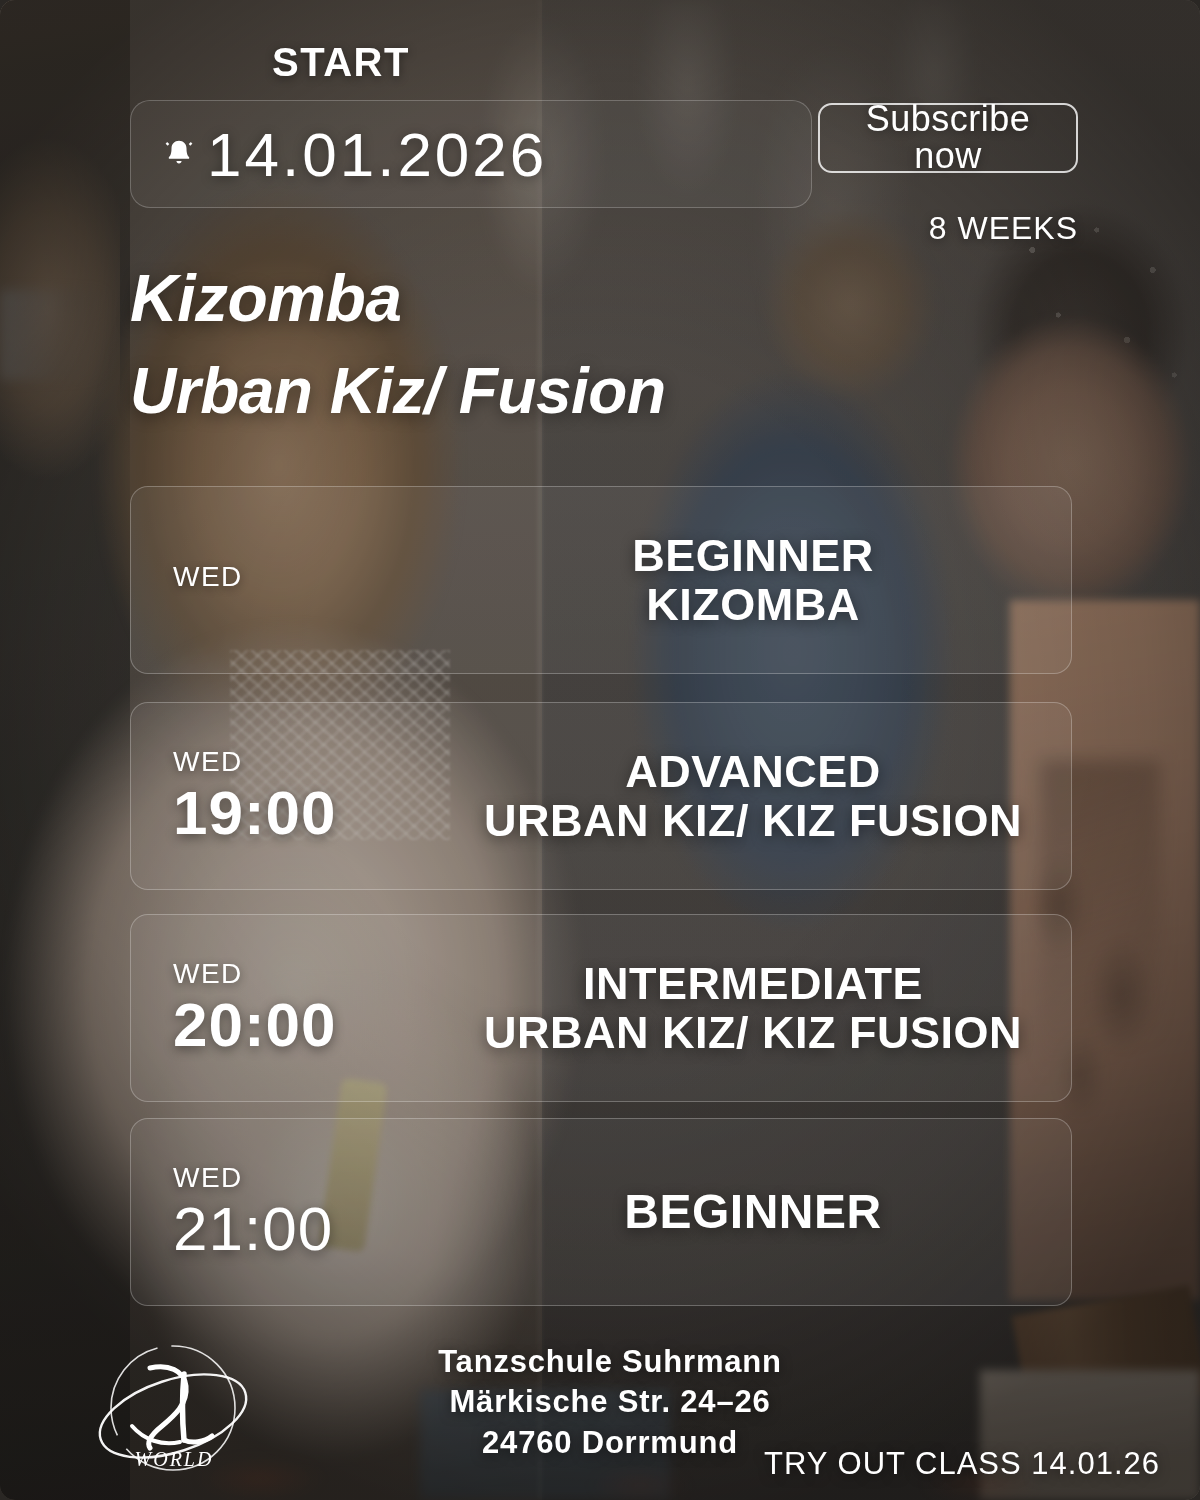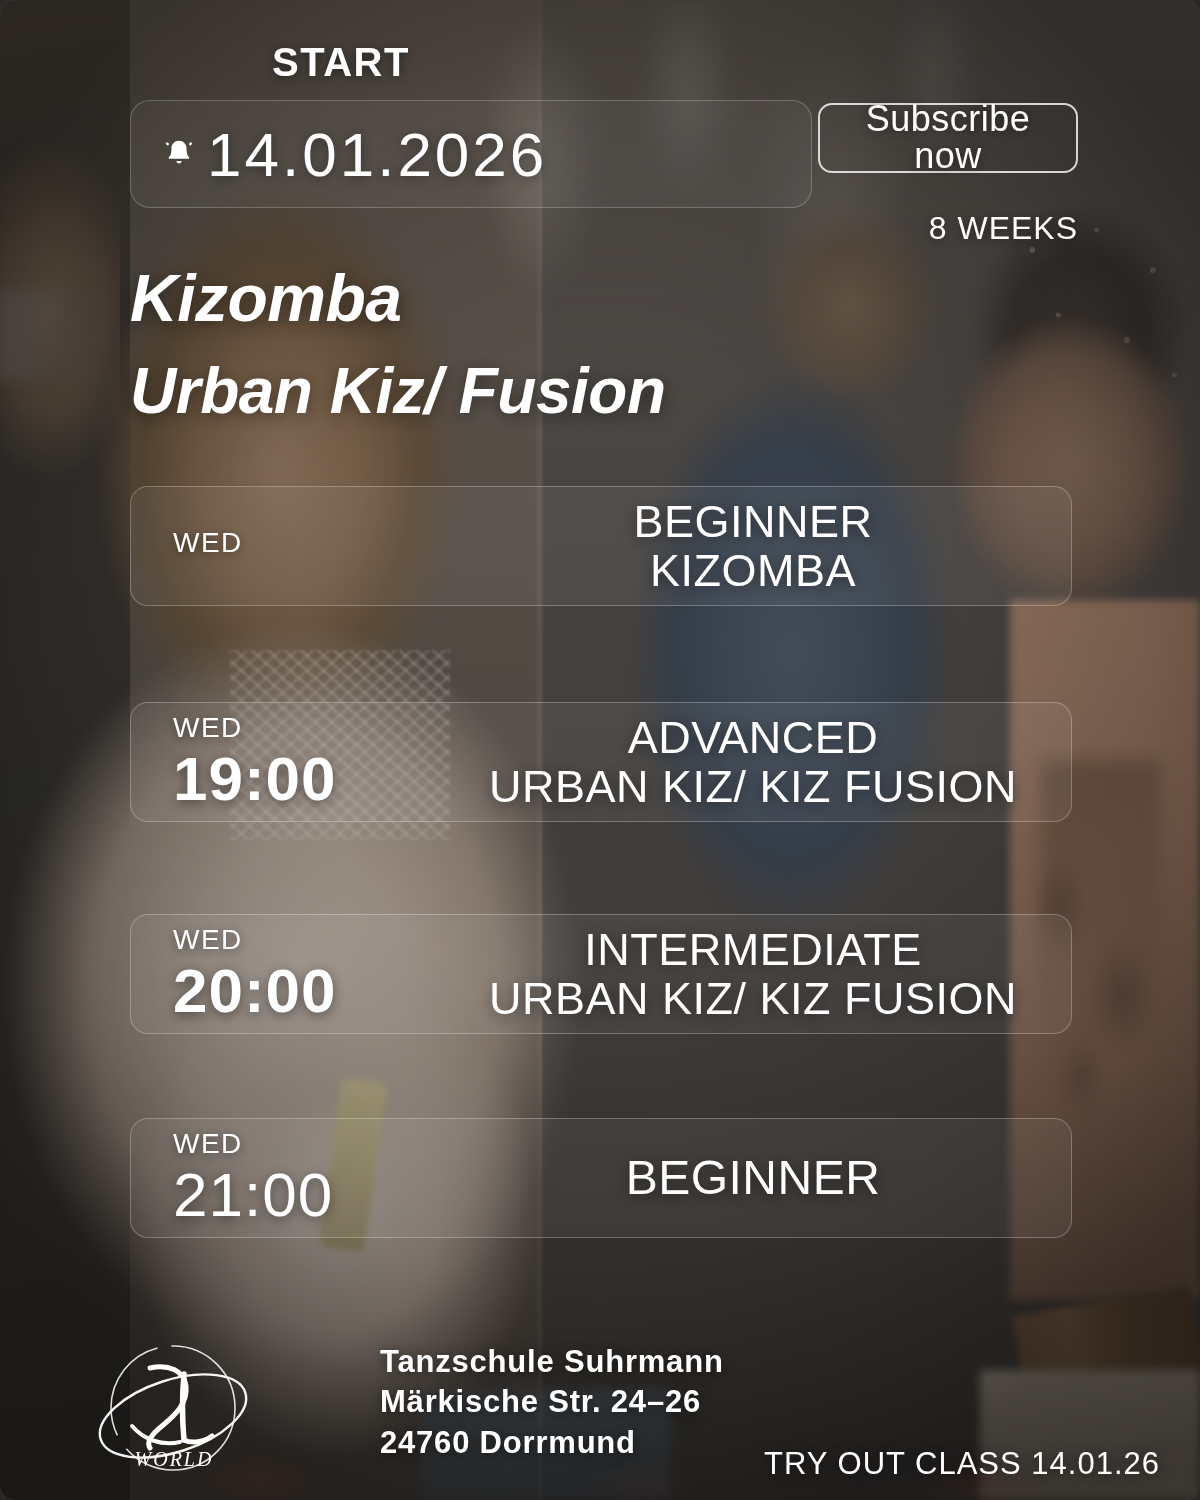--- a/index.html
+++ b/index.html
@@ -266,21 +266,21 @@
     color:#fff;
     font-style:italic; font-weight:bold;
     font-size:66px; line-height:1.42;
     letter-spacing:-.5px;
     text-shadow:0 3px 16px rgba(0,0,0,.42);
   }
   .headline .l2 { font-size:64px; }
 
   
   .card {
-    position:absolute; left:130px; width:942px; height:120px;
+    position:absolute; left:130px; width:942px; height:188px;
     border:1px solid rgba(255,255,255,.26);
     border-radius:18px;
     background:rgba(255,255,255,.055);
     display:flex; align-items:center;
   }
   .card-time {
     width:330px; flex:none;
     padding-left:42px;
     display:flex; flex-direction:column;
     justify-content:center;
@@ -294,36 +294,36 @@
   .card-hour {
     font-size:62px; font-weight:bold; color:#fff;
     letter-spacing:1px; line-height:1;
     text-shadow:0 3px 12px rgba(0,0,0,.45);
   }
   .card-hour.light { font-weight:300; }
 
   .card-title {
     flex:1; padding-right:26px;
     text-align:center;
-    color:#fff; font-weight:normal;
+    color:#fff; font-weight:bold;
     line-height:1.1;
     text-shadow:0 3px 14px rgba(0,0,0,.46);
   }
   .card-title .t1 { display:block; font-size:45px; letter-spacing:.5px; }
   .card-title .t2 { display:block; font-size:45px; letter-spacing:.5px; }
   .card-title.single .t1 { font-size:48px; }
 
   
   .logo {
     position:absolute; left:88px; top:1330px;
     width:170px; height:160px;
   }
   .address {
     position:absolute; left:380px; top:1342px;
-    width:460px; text-align:left;
+    width:460px; text-align:center;
     color:#fff; font-weight:bold;
     font-size:31px; line-height:1.30;
     letter-spacing:.8px;
     text-shadow:0 2px 12px rgba(0,0,0,.50);
   }
   .tryout {
     position:absolute; right:40px; top:1446px;
     color:#fff; font-weight:300;
     font-size:31px; letter-spacing:1px;
     text-shadow:0 2px 12px rgba(0,0,0,.50);

